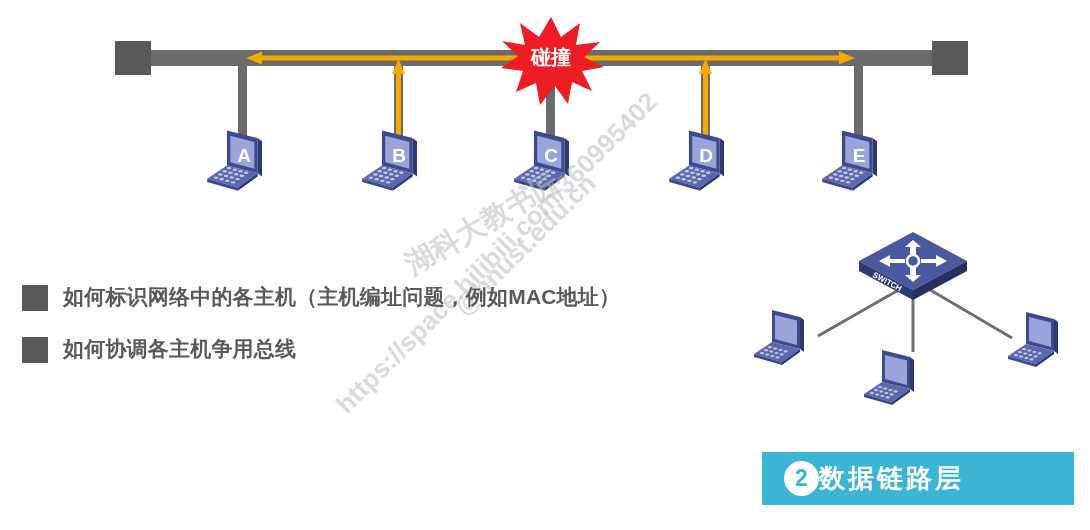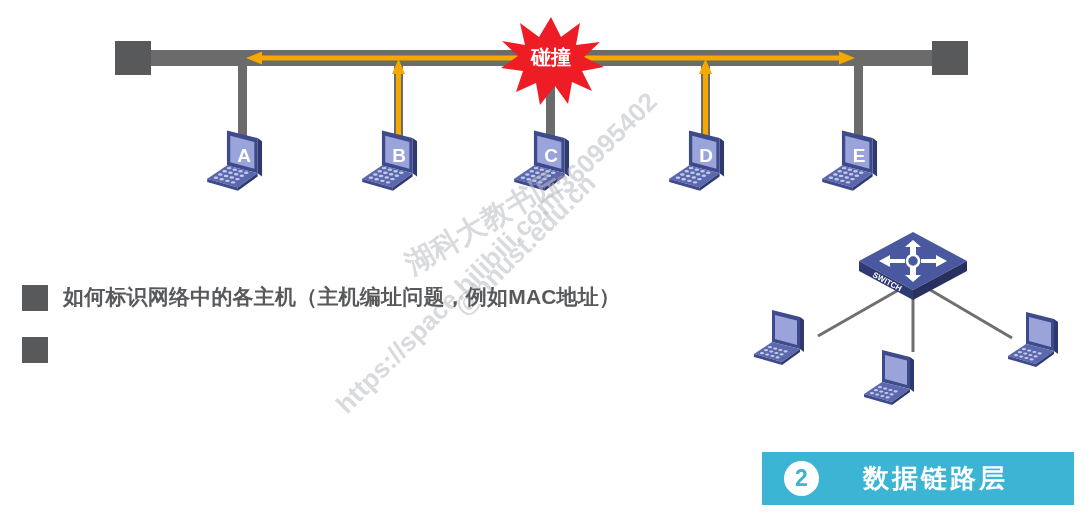--- a/index.html
+++ b/index.html
@@ -48,21 +48,21 @@
   }
   .badge-num{
     width:35px;height:35px;border-radius:50%;
     background:#ffffff;color:#3cb4d4;
     font-size:23px;font-weight:700;
     display:flex;align-items:center;justify-content:center;
     margin-left:22px;flex:0 0 auto;
   }
   .badge-label{
     color:#ffffff;font-size:26px;font-weight:700;
-    margin-left:44px;letter-spacing:3px;white-space:nowrap;
+    letter-spacing:3px;white-space:nowrap;
   }
 </style>
 </head>
 <body>
 
 <div id="stage">
 
   <svg width="1090" height="530" viewBox="0 0 1090 530">
     <defs>
 
@@ -224,20 +224,21 @@
   <div class="wm wm2">https://space.bilibili.com/360995402</div>
   <div class="wm wm3">@hnust.edu.cn</div>
 
   <div id="bullets">
     <div class="bullet-row">
       <div class="bullet-sq"></div>
       <div class="bullet-text">如何标识网络中的各主机（主机编址问题，例如MAC地址）</div>
     </div>
     <div class="bullet-row">
       <div class="bullet-sq"></div>
+      <div class="bullet-text">如何协调各主机争用总线</div>
     </div>
   </div>
 
   <div id="layer-badge">
     <div class="badge-num">2</div>
     <div class="badge-label">数据链路层</div>
   </div>
 
 </div>
 

